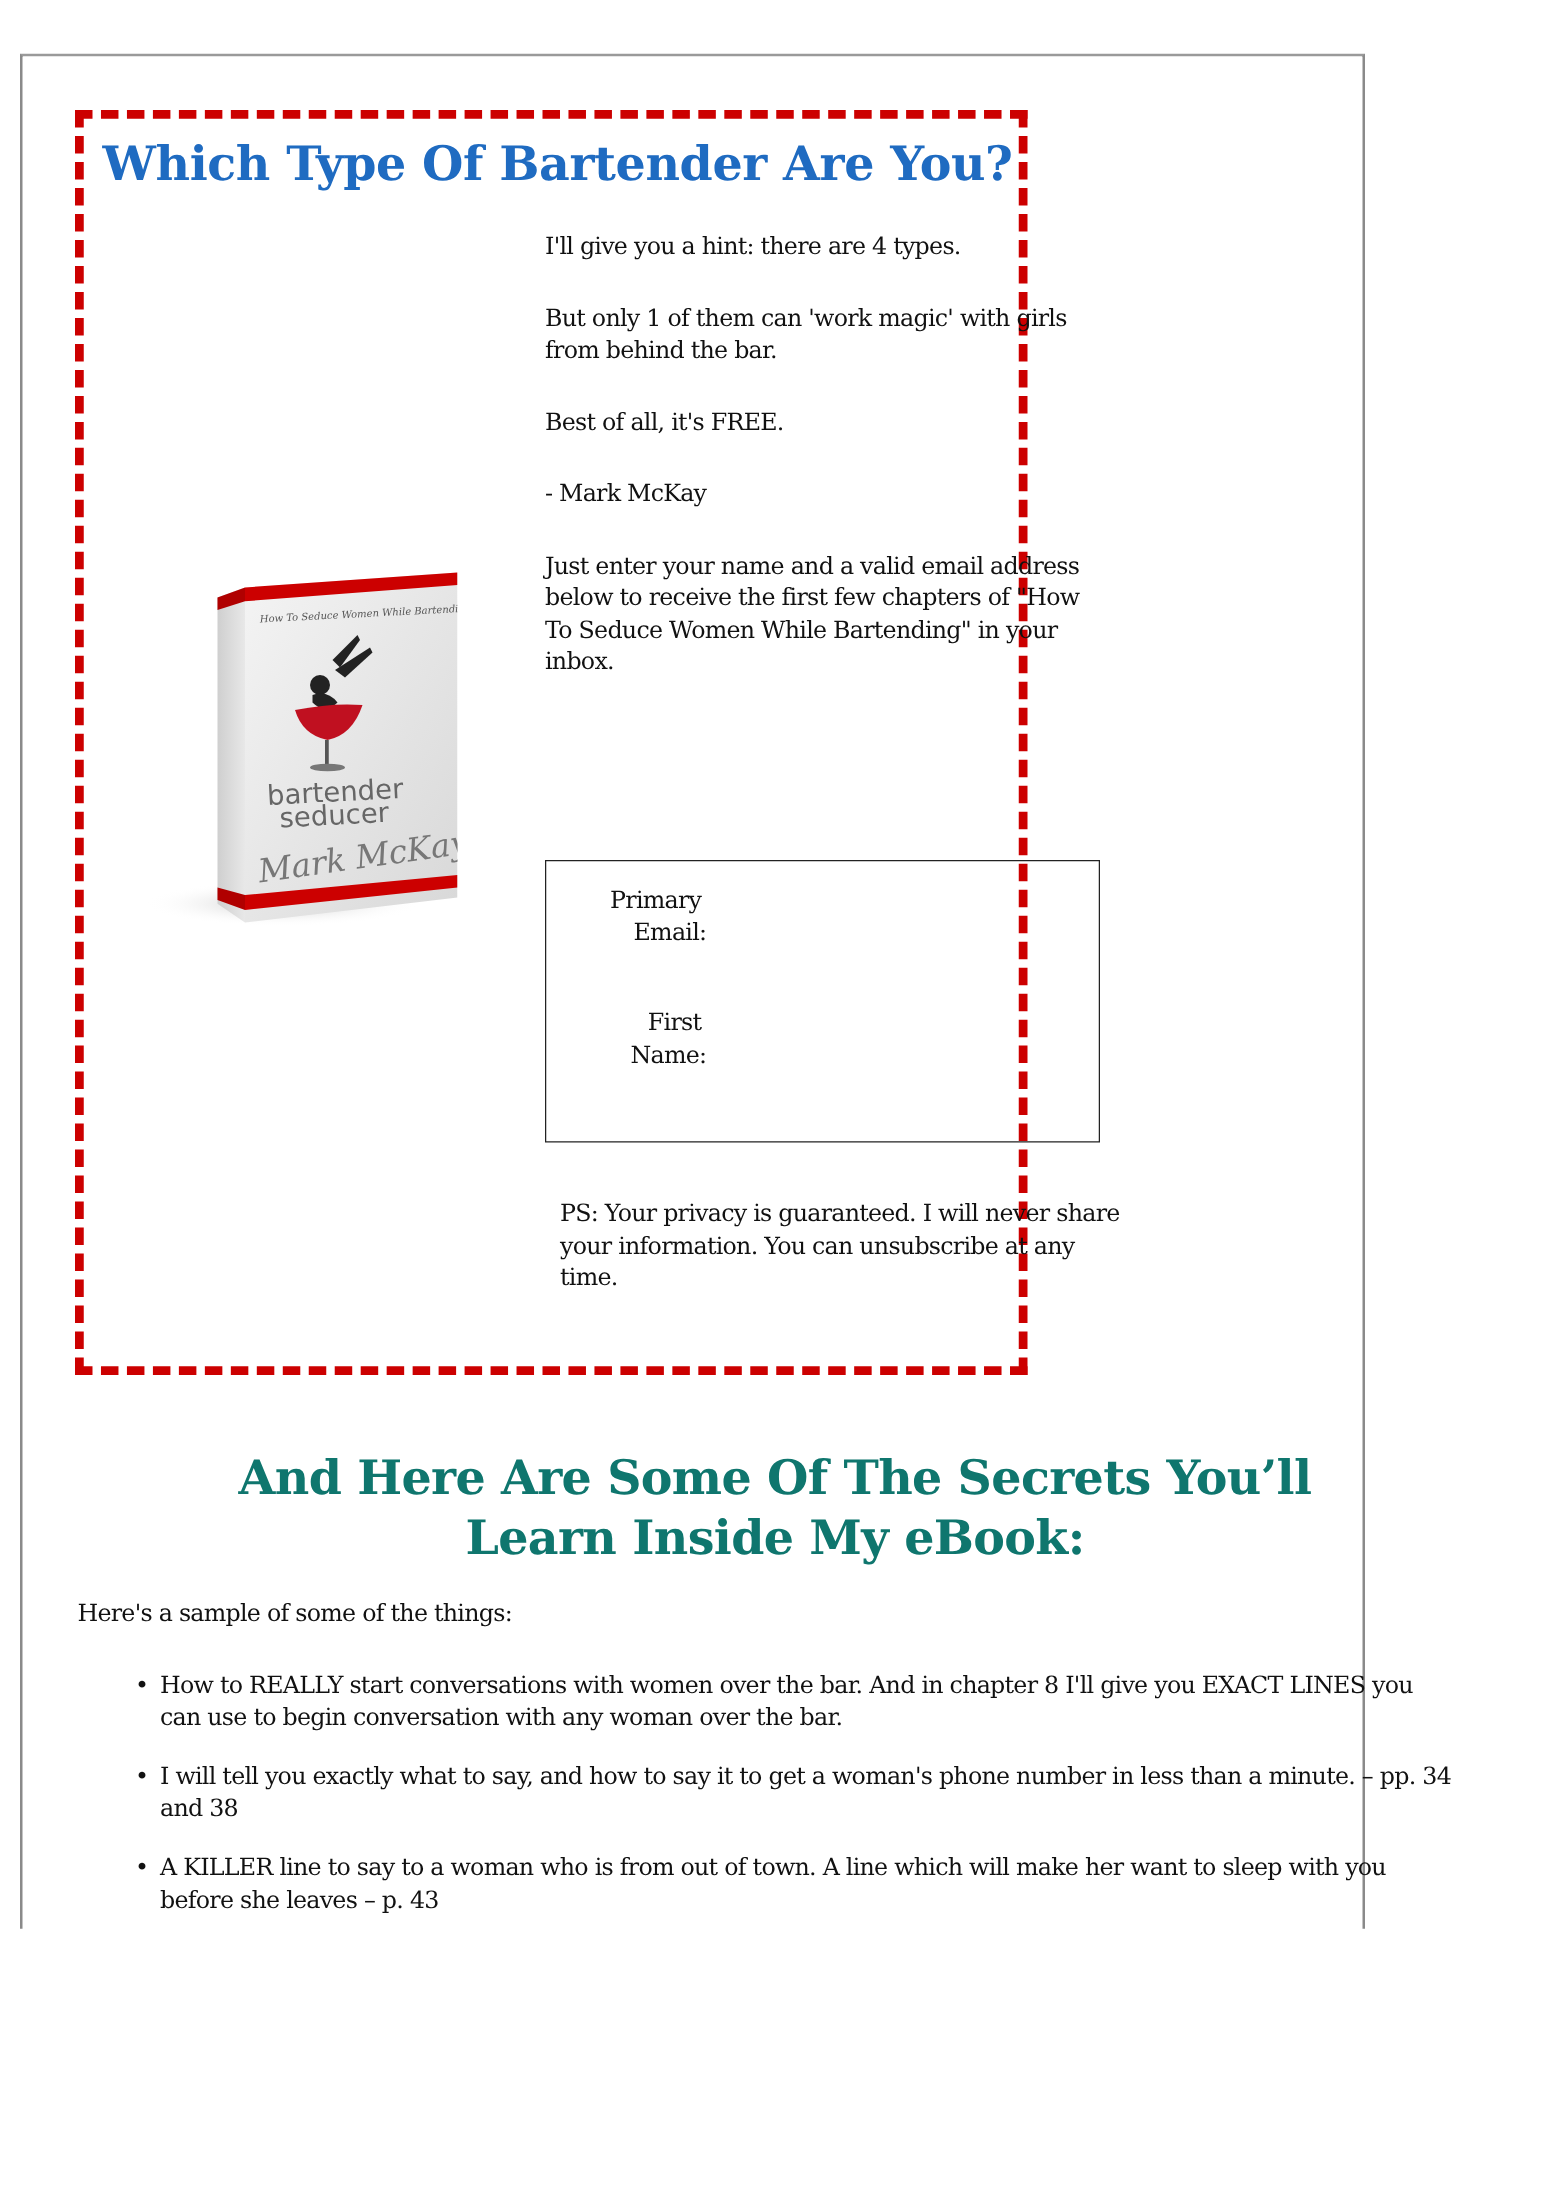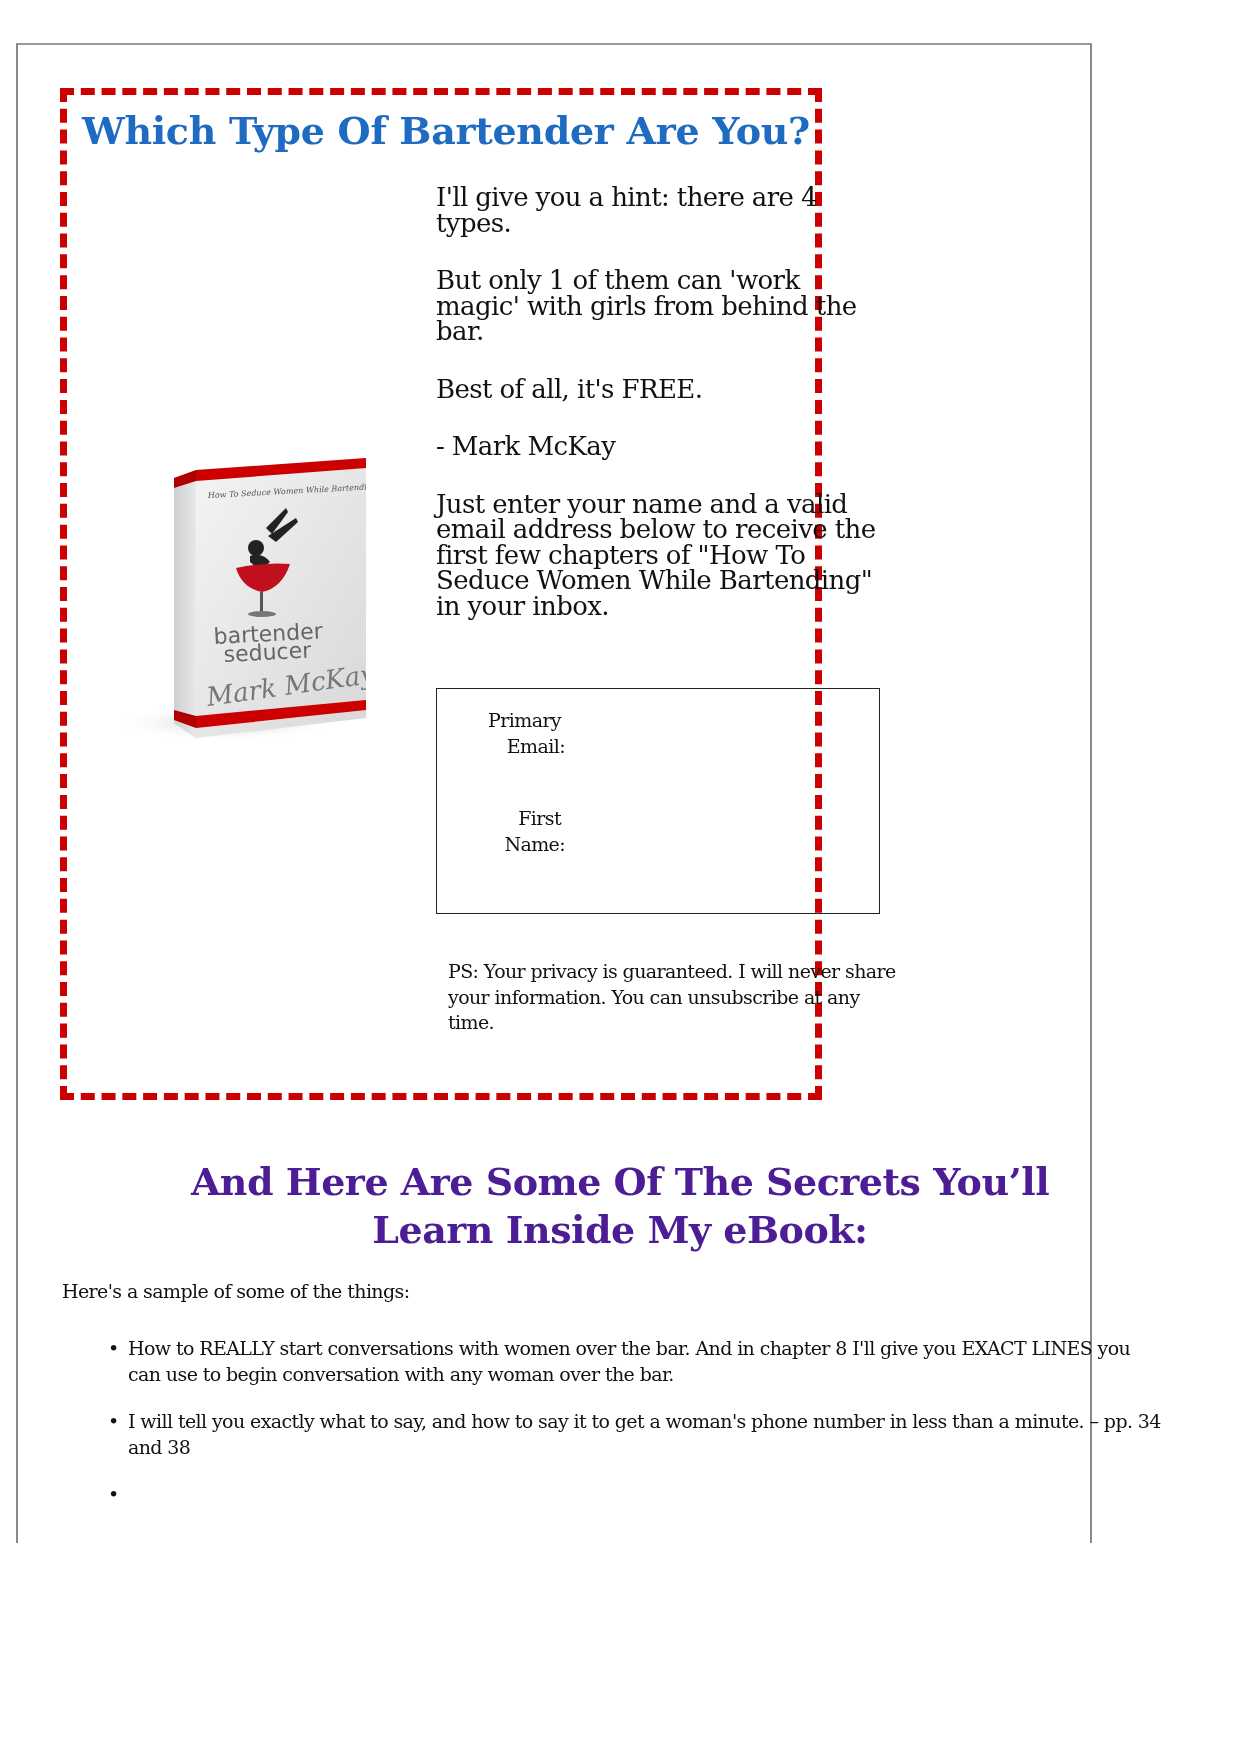--- a/index.html
+++ b/index.html
@@ -7,34 +7,34 @@
            font-family: "DejaVu Serif", "Liberation Serif", serif; color: #111; }
     .page-frame { position: absolute; left: 16px; top: 43px; width: 1076px; height: 1500px;
                   border-top: 2px solid #9a9a9a; border-left: 2px solid #8a8a8a; border-right: 2px solid #8a8a8a;
                   box-sizing: border-box; }
     .optin-box { position: absolute; left: 60px; top: 88px; width: 762px; height: 1012px;
                  box-sizing: border-box; border: 7px dashed #cc0000; }
     .optin-title { position: absolute; left: 70px; top: 96px; width: 740px; text-align: left;
                    font-family: "DejaVu Serif", serif; font-weight: bold; font-size: 38px;
                    color: #1f6bc1; letter-spacing: -0.3px; margin: 12px; }
     .col-text { position: absolute; left: 436px; top: 185px; width: 450px;
-                font-size: 26px; line-height: 25.5px; letter-spacing: -0.6px; }
+                font-size: 19px; line-height: 25.5px; letter-spacing: -0.6px; }
     .col-text p { margin: 0 0 32px 0; }
     .form-box { position: absolute; left: 436px; top: 688px; width: 444px; height: 226px;
                 border: 1.5px solid #222; box-sizing: border-box; }
     .form-row { position: absolute; left: 0; width: 128px; text-align: right;
                 font-size: 19px; line-height: 26px; letter-spacing: -0.6px; }
     .form-input { position: absolute; left: 138px; width: 280px; height: 26px; border: none;
                   background: transparent; outline: none; font: inherit; }
     .ps-text { position: absolute; left: 436px; top: 947px; width: 460px;
                font-size: 19px; line-height: 25.5px; letter-spacing: -0.6px; margin: 12px; }
     .book { position: absolute; left: 116px; top: 448px; width: 250px; height: 300px; }
     .secrets-title { position: absolute; left: 130px; top: 1158px; width: 980px; text-align: center;
                      font-family: "DejaVu Serif", serif; font-weight: bold; font-size: 38px; line-height: 48px;
-                     color: #4c1d95; margin: 0; letter-spacing: -0.5px; }
+                     color: #0f766e; margin: 0; letter-spacing: -0.5px; }
     .intro { position: absolute; left: 62px; top: 1280px; font-size: 19px; letter-spacing: -0.6px; margin: 0; }
     .bullets { position: absolute; left: 128px; top: 1336px; width: 1040px; margin: 0; padding: 0; list-style: none; }
     .bullets li { position: relative; font-size: 19px; line-height: 25.5px; letter-spacing: -0.6px; margin-bottom: 22px; }
     .bullets li .dot { position: absolute; left: -20px; top: 0; font-size: 19px; }
   </style>
 </head>
 <body>
 
 <div class="page-frame"></div>
 
@@ -113,14 +113,15 @@
   <li>
     <span class="dot">•</span>
     <span>How to REALLY start conversations with women over the bar. And in chapter 8 I'll give you EXACT LINES you can use to begin conversation with any woman over the bar.</span>
   </li>
   <li>
     <span class="dot">•</span>
     <span>I will tell you exactly what to say, and how to say it to get a woman's phone number in less than a minute. – pp. 34 and 38</span>
   </li>
   <li>
     <span class="dot">•</span>
+    <span>A KILLER line to say to a woman who is from out of town. A line which will make her want to sleep with you before she leaves – p. 43</span>
   </li>
 </ul>
 
 </body></html>

